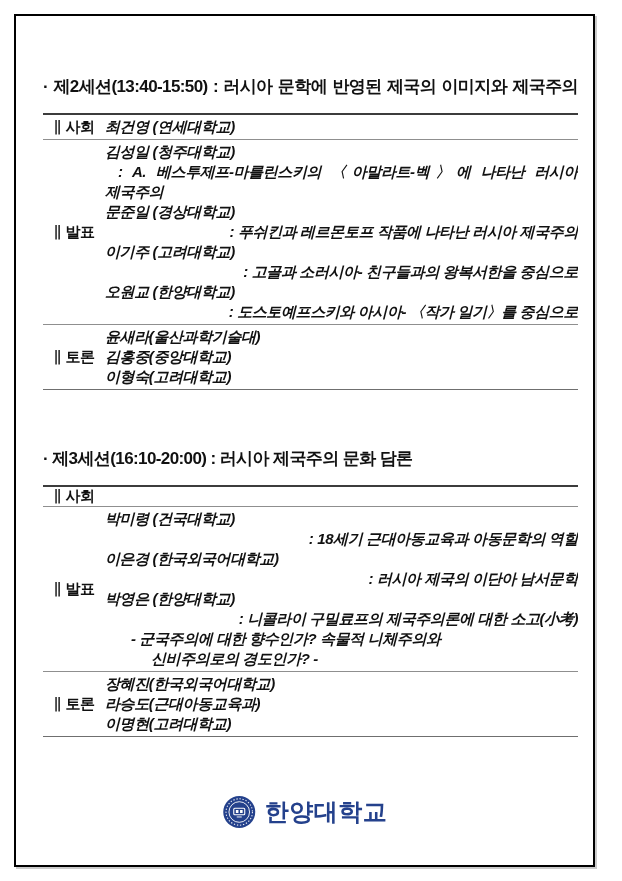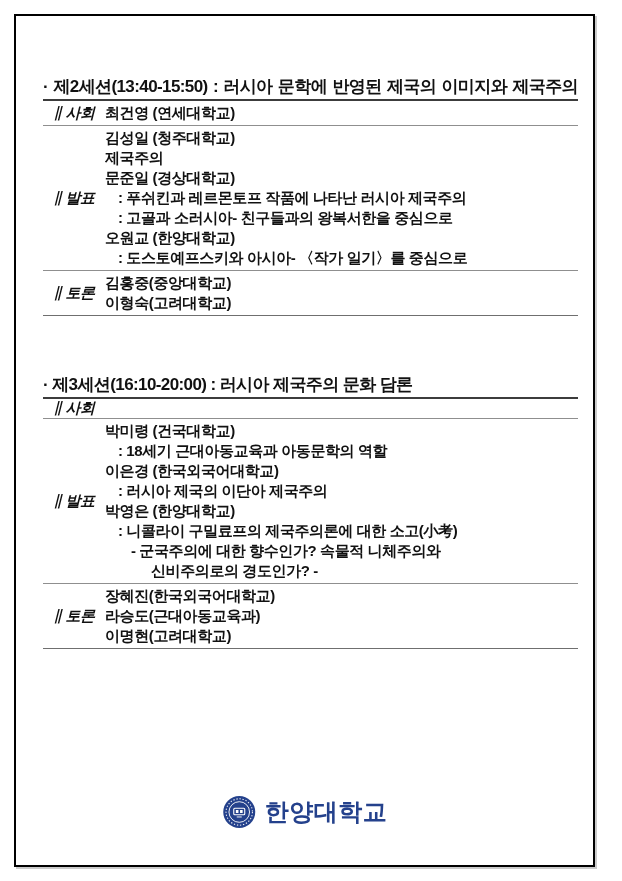--- a/index.html
+++ b/index.html
@@ -7,37 +7,37 @@
               font-family:"Liberation Sans", sans-serif; color:#111; }
   .page {
     position:absolute; left:14px; top:14px; width:581px; height:853px;
     background:#fff; border:2px solid #000;
     box-shadow:2px 2px 0 rgba(160,160,160,.55);
     padding:60px 15px 0 27px;
   }
   .session { margin-bottom:58px; }
   .session-title {
     font-size:17px; font-weight:bold; line-height:21px; letter-spacing:-0.6px;
-    white-space:nowrap; overflow:hidden; padding-bottom:2px;
+    white-space:nowrap; overflow:hidden; padding-bottom:16px;
   }
   .session-title.fill { white-space:normal; text-align:justify; text-align-last:justify; }
   .session-table { border-top:2px solid #3c3c3c; }
   .srow { display:flex; border-bottom:1px solid #8f8f8f; }
   .srow:last-child { border-bottom:1px solid #6f6f6f; }
   .cell-label {
     width:62px; flex:0 0 62px; display:flex; align-items:center; justify-content:center;
-    font-size:15px; font-weight:bold; letter-spacing:-0.3px;font-style:italic;
+    font-size:15px; font-weight:bold; letter-spacing:-0.3px;
   }
   .cell-content { flex:1; padding:2px 0; overflow:hidden; }
   .line {
     font-size:15px; font-weight:bold; line-height:20px; letter-spacing:-0.4px;
-    white-space:nowrap; overflow:hidden;
+    white-space:nowrap; overflow:hidden;font-style:italic;
   }
   .ind-name  { padding-left:0; }
-  .ind-topic { padding-left:13px; }
+  .ind-topic { padding-left:13px;text-align:right; }
   .ind-sub   { padding-left:26px; }
   .ind-sub2  { padding-left:46px; }
   .line.justify { white-space:normal; text-align:justify; text-align-last:justify; }
   .logo {
     position:absolute; left:50%; top:779px; transform:translateX(-50%);
     display:flex; align-items:flex-end; gap:9px;
   }
   .logo-text {
     font-size:24px; font-weight:bold; letter-spacing:0.5px;
     color:var(--logo-blue, #24418c); line-height:34px; white-space:nowrap;
@@ -55,50 +55,53 @@
           <div class="srow">
             <div class="cell-label">∥ 사회</div>
             <div class="cell-content">
               <div class="line ind-name">최건영 (연세대학교)</div>
             </div>
           </div>
           <div class="srow">
             <div class="cell-label">∥ 발표</div>
             <div class="cell-content">
               <div class="line ind-name">김성일 (청주대학교)</div>
+              <div class="line ind-topic justify">: A. 베스투제프-마를린스키의 〈아말라트-벡〉에 나타난 러시아</div>
               <div class="line ind-name">제국주의</div>
               <div class="line ind-name">문준일 (경상대학교)</div>
               <div class="line ind-topic">: 푸쉬킨과 레르몬토프 작품에 나타난 러시아 제국주의</div>
+              <div class="line ind-name">이기주 (고려대학교)</div>
               <div class="line ind-topic">: 고골과 소러시아- 친구들과의 왕복서한을 중심으로</div>
               <div class="line ind-name">오원교 (한양대학교)</div>
               <div class="line ind-topic">: 도스토예프스키와 아시아- 〈작가 일기〉를 중심으로</div>
             </div>
           </div>
           <div class="srow">
             <div class="cell-label">∥ 토론</div>
             <div class="cell-content">
+              <div class="line ind-name">윤새라(울산과학기술대)</div>
               <div class="line ind-name">김홍중(중앙대학교)</div>
               <div class="line ind-name">이형숙(고려대학교)</div>
             </div>
           </div>
         </div>
       </section>
       <section class="session">
         <div class="session-title"><span class="bullet">·</span><span> 제3세션(16:10-20:00) : 러시아 제국주의 문화 담론</span></div>
         <div class="session-table">
           <div class="srow">
             <div class="cell-label">∥ 사회</div>
           </div>
           <div class="srow">
             <div class="cell-label">∥ 발표</div>
             <div class="cell-content">
               <div class="line ind-name">박미령 (건국대학교)</div>
               <div class="line ind-topic">: 18세기 근대아동교육과 아동문학의 역할</div>
               <div class="line ind-name">이은경 (한국외국어대학교)</div>
-              <div class="line ind-topic">: 러시아 제국의 이단아 제국주의</div>
+              <div class="line ind-topic">: 러시아 제국의 이단아 남서문학</div>
               <div class="line ind-name">박영은 (한양대학교)</div>
               <div class="line ind-topic">: 니콜라이 구밀료프의 제국주의론에 대한 소고(小考)</div>
               <div class="line ind-sub">- 군국주의에 대한 향수인가? 속물적 니체주의와</div>
               <div class="line ind-sub2">신비주의로의 경도인가? -</div>
             </div>
           </div>
           <div class="srow">
             <div class="cell-label">∥ 토론</div>
             <div class="cell-content">
               <div class="line ind-name">장혜진(한국외국어대학교)</div>

